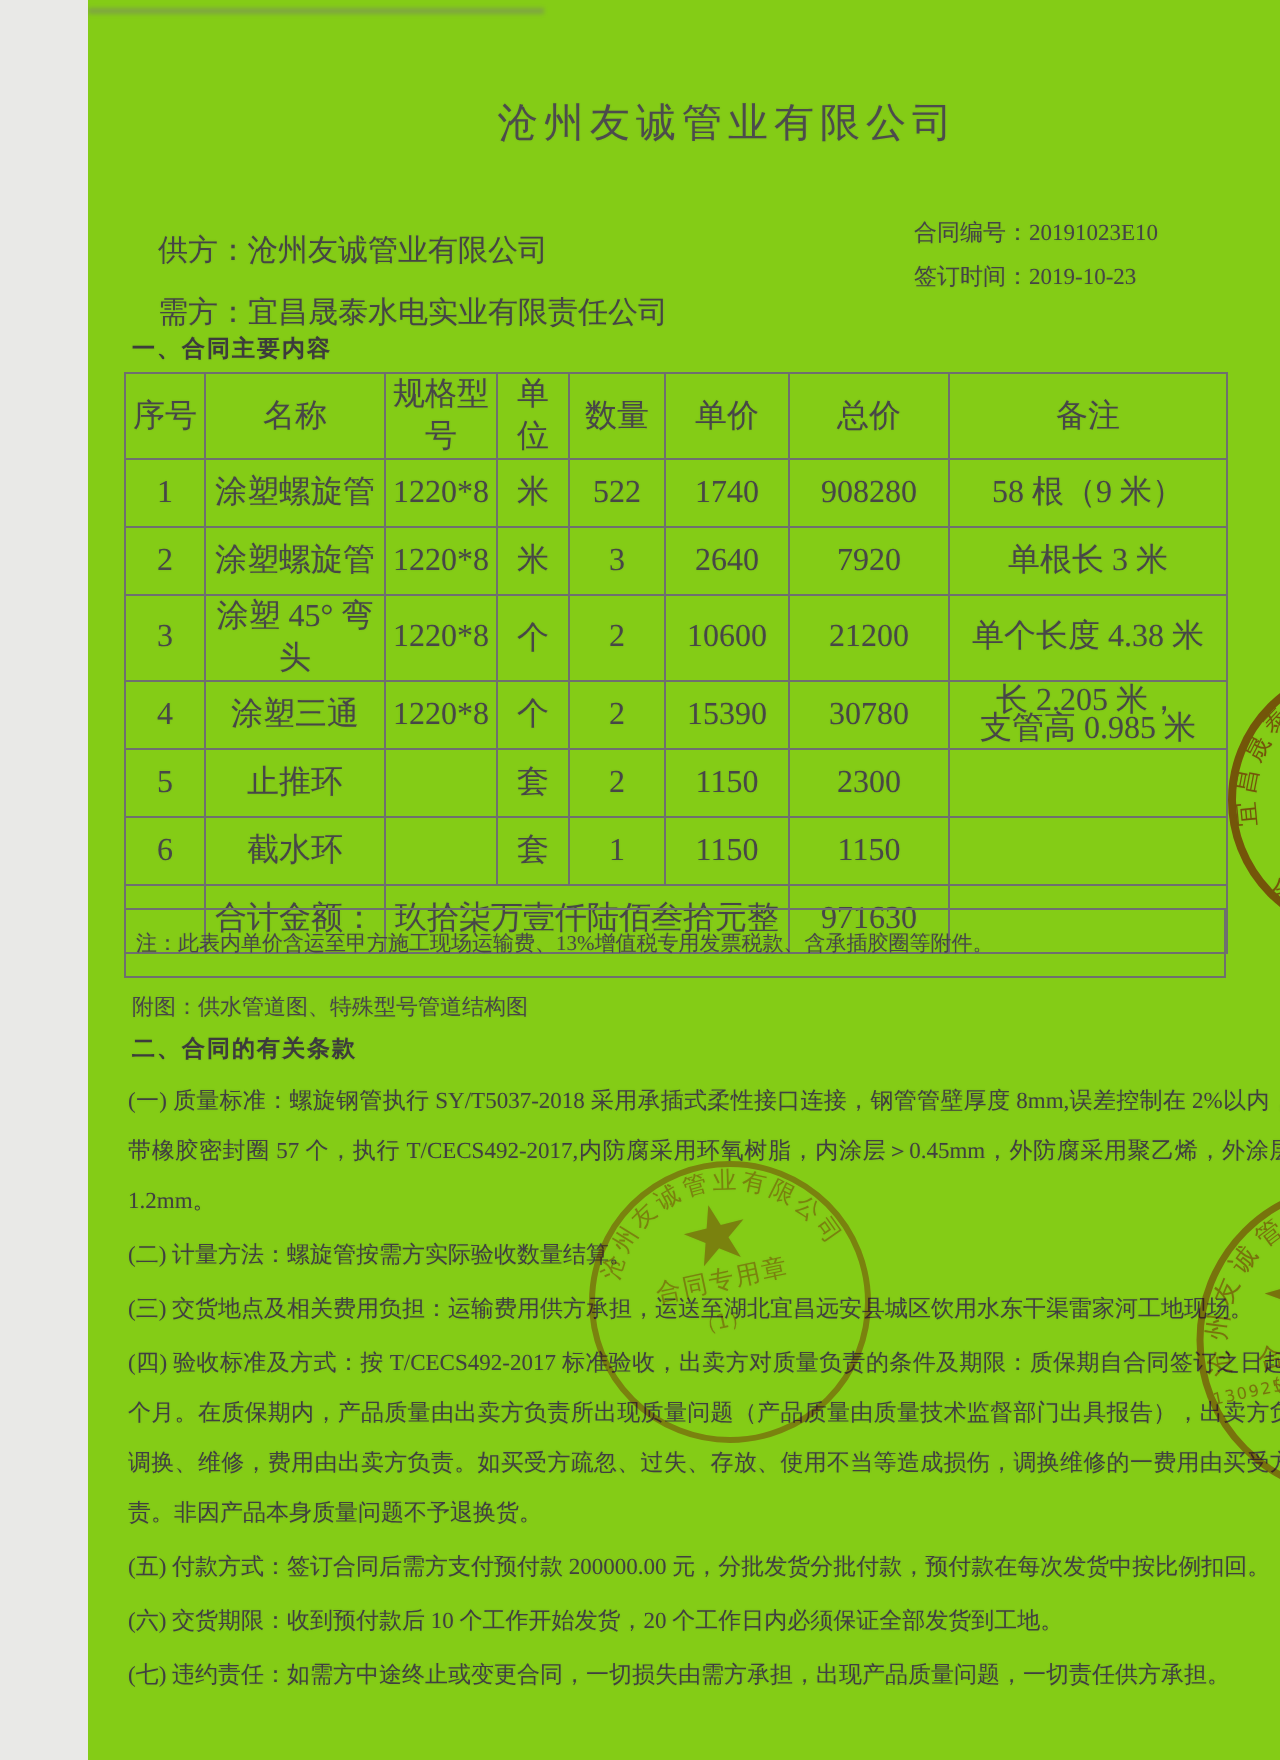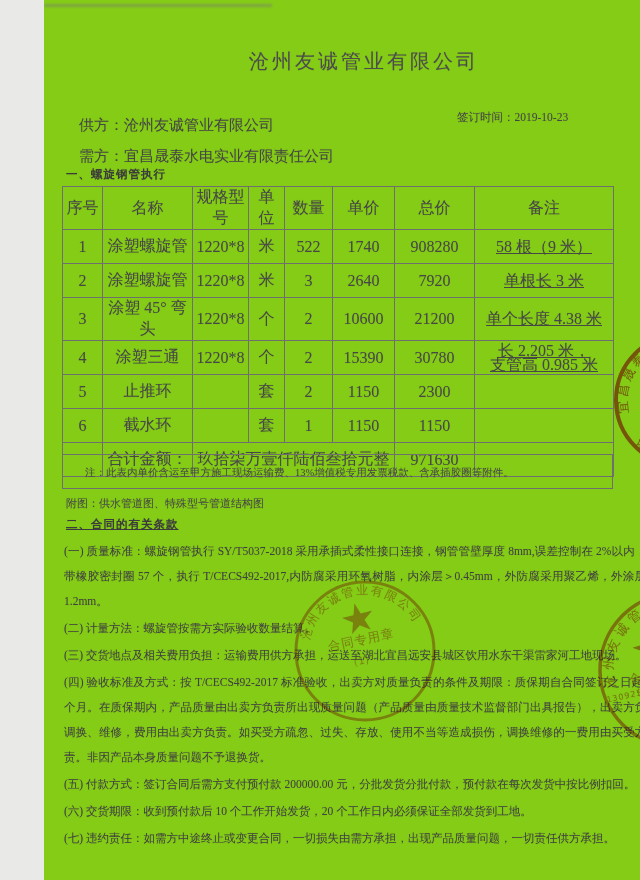--- a/index.html
+++ b/index.html
@@ -12,33 +12,33 @@
   .doc-title{top:86px;left:0;width:100%;text-align:center;font-size:16.5px;letter-spacing:9px;color:#4c4c4c;}
   
   .party{font-size:15px;white-space:nowrap;color:#454545;}
   .supplier-line{top:116px;left:35px;}
   .buyer-line{top:147px;left:35px;}
   .meta-block{top:107px;left:413px;font-size:11.5px;line-height:21.5px;color:#454545;}
   .meta-line{white-space:nowrap;}
   
   .sec-heading{font-size:11.5px;font-weight:bold;color:#3c3c3c;letter-spacing:1px;white-space:nowrap;}
   .sec1-heading{top:167px;left:22px;}
-  .sec2-heading{top:517px;left:22px;text-decoration:underline;}
+  .sec2-heading{top:517px;left:22px;}
   
   table.items{top:186px;left:18px;border-collapse:collapse;table-layout:fixed;width:551px;
               font-size:16px;color:#474747;}
   table.items th,table.items td{border:1px solid #6f6f6f;text-align:center;vertical-align:middle;
               padding:0 2px;overflow:hidden;font-weight:normal;}
   table.items thead tr{height:29px;}
   table.items tbody tr{height:34px;}
-  td.remark{white-space:pre-line;line-height:14px;text-decoration:underline;}
+  td.remark{white-space:pre-line;line-height:14px;}
   
   .note-box{top:454px;left:18px;width:551px;height:35px;border:1px solid #6f6f6f;
             font-size:10.5px;line-height:35px;white-space:nowrap;overflow:hidden;
-            padding-left:22px;box-sizing:border-box;color:#474747;}
+            padding-left:5px;box-sizing:border-box;color:#474747;}
   .fig-line{top:496px;left:22px;font-size:11px;white-space:nowrap;color:#474747;}
   
   .clauses{top:539px;left:20px;width:594px;font-size:11.5px;line-height:25px;color:#404040;}
   .clauses p{margin:0 0 2px 0;text-align:justify;}
   
   .seal{position:absolute;pointer-events:none;mix-blend-mode:multiply;}
   .seal text{font-family:"DejaVu Sans",sans-serif;}
   
   .artifact-top{top:4px;left:0;width:228px;height:3px;background:#777;opacity:.45;filter:blur(1px);}
   .smudge-right{top:128px;left:627px;width:13px;height:46px;background:#cfcfcf;opacity:.55;filter:blur(2px);}
@@ -50,24 +50,25 @@
 
   <div class="abs artifact-top"></div>
   <div class="abs smudge-right"></div>
 
   <div class="abs company-title">沧州友诚管业有限公司</div>
 
   <div class="abs party supplier-line"><span>供方：</span><span>沧州友诚管业有限公司</span></div>
   <div class="abs party buyer-line"><span>需方：</span><span>宜昌晟泰水电实业有限责任公司</span></div>
 
   <div class="abs meta-block">
+    <div class="meta-line"><span>合同编号：</span><span>20191023E10</span></div>
     <div class="meta-line"><span>签订时间：</span><span>2019-10-23</span></div>
   </div>
 
-  <div class="abs sec-heading sec1-heading">一、螺旋钢管执行</div>
+  <div class="abs sec-heading sec1-heading">一、合同主要内容</div>
 
   <table class="abs items">
     <colgroup>
       <col style="width:40px">
         <col style="width:90px">
         <col style="width:56px">
         <col style="width:36px">
       <col style="width:48px">
         <col style="width:62px">
         <col style="width:80px">

